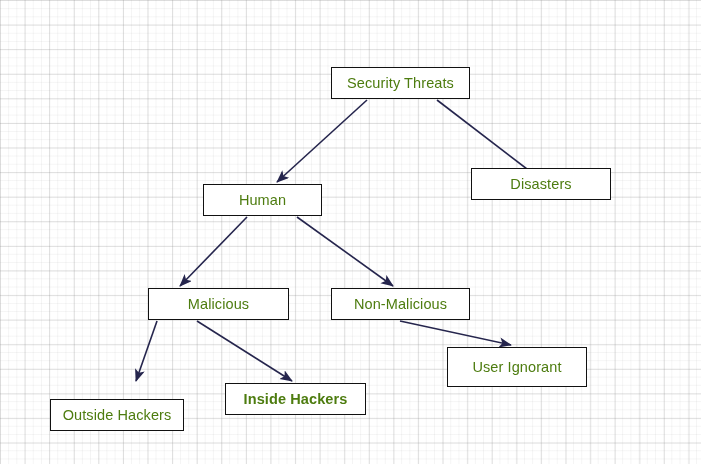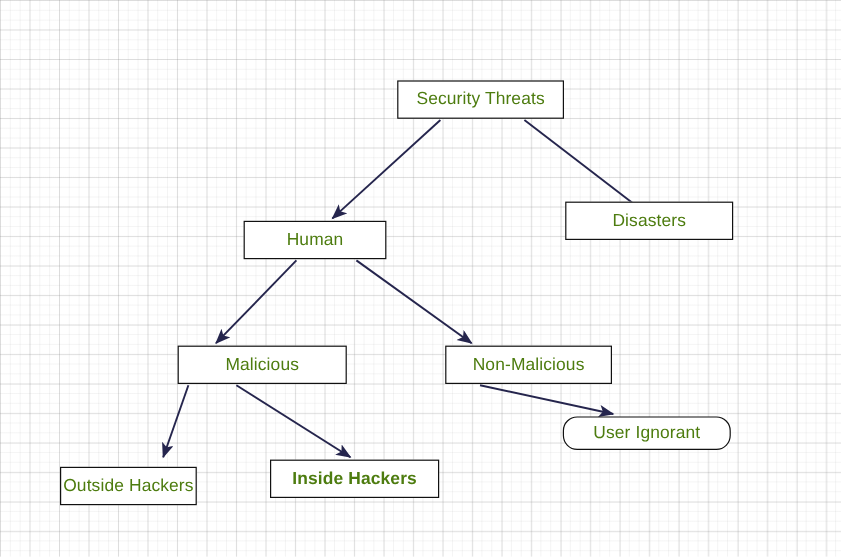--- a/index.html
+++ b/index.html
@@ -76,26 +76,26 @@
   </div>
   <div class="node" style="left: 203px; top: 184px; width: 119px; height: 32px;">
     <span>Human</span>
   </div>
   <div class="node" style="left: 471px; top: 168px; width: 140px; height: 32px;">
     <span>Disasters</span>
   </div>
   <div class="node" style="left: 108px; top: 288px; width: 141px; height: 32px; margin-left: 40px;">
     <span>Malicious</span>
   </div>
-  <div class="node" style="left: 331px; top: 288px; width: 139px; height: 32px; margin-left: 40px;">
+  <div class="node" style="left: 331px; top: 288px; width: 139px; height: 32px;">
     <span>Non-Malicious</span>
   </div>
-  <div class="node" style="left: 469px; top: 347px; width: 140px; height: 28px; border-radius: 12px;">
+  <div class="node" style="left: 447px; top: 347px; width: 140px; height: 40px;">
     <span>User Ignorant</span>
   </div>
-  <div class="node" style="left: 50px; top: 389px; width: 114px; height: 32px; text-align: right;">
+  <div class="node" style="left: 50px; top: 399px; width: 134px; height: 32px; text-align: right;">
     <span>Outside Hackers</span>
   </div>
   <div class="node" style="left: 225px; top: 383px; width: 141px; height: 32px; font-weight: bold;">
     <span>Inside Hackers</span>
   </div>
 
 </div>
 
 </body></html>

